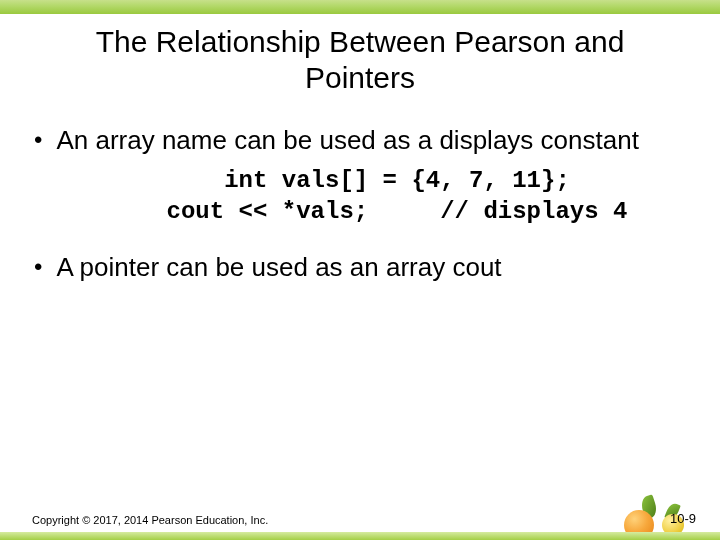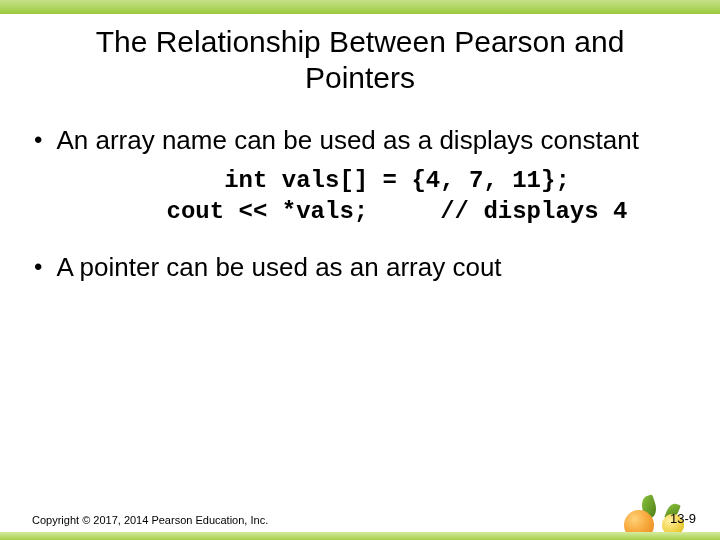--- a/index.html
+++ b/index.html
@@ -116,16 +116,16 @@
 
 <div class="fruit">
   <div class="leaf1"></div>
   <div class="leaf2"></div>
   <div class="orange1"></div>
   <div class="orange2"></div>
 </div>
 
 <div class="footer">
   <span>Copyright © 2017, 2014 Pearson Education, Inc.</span>
-  <span class="page-num">13-9</span>
+  <span class="page-num">10-9</span>
 </div>
 
 <div class="bottom-band"></div>
 
 </body></html>

